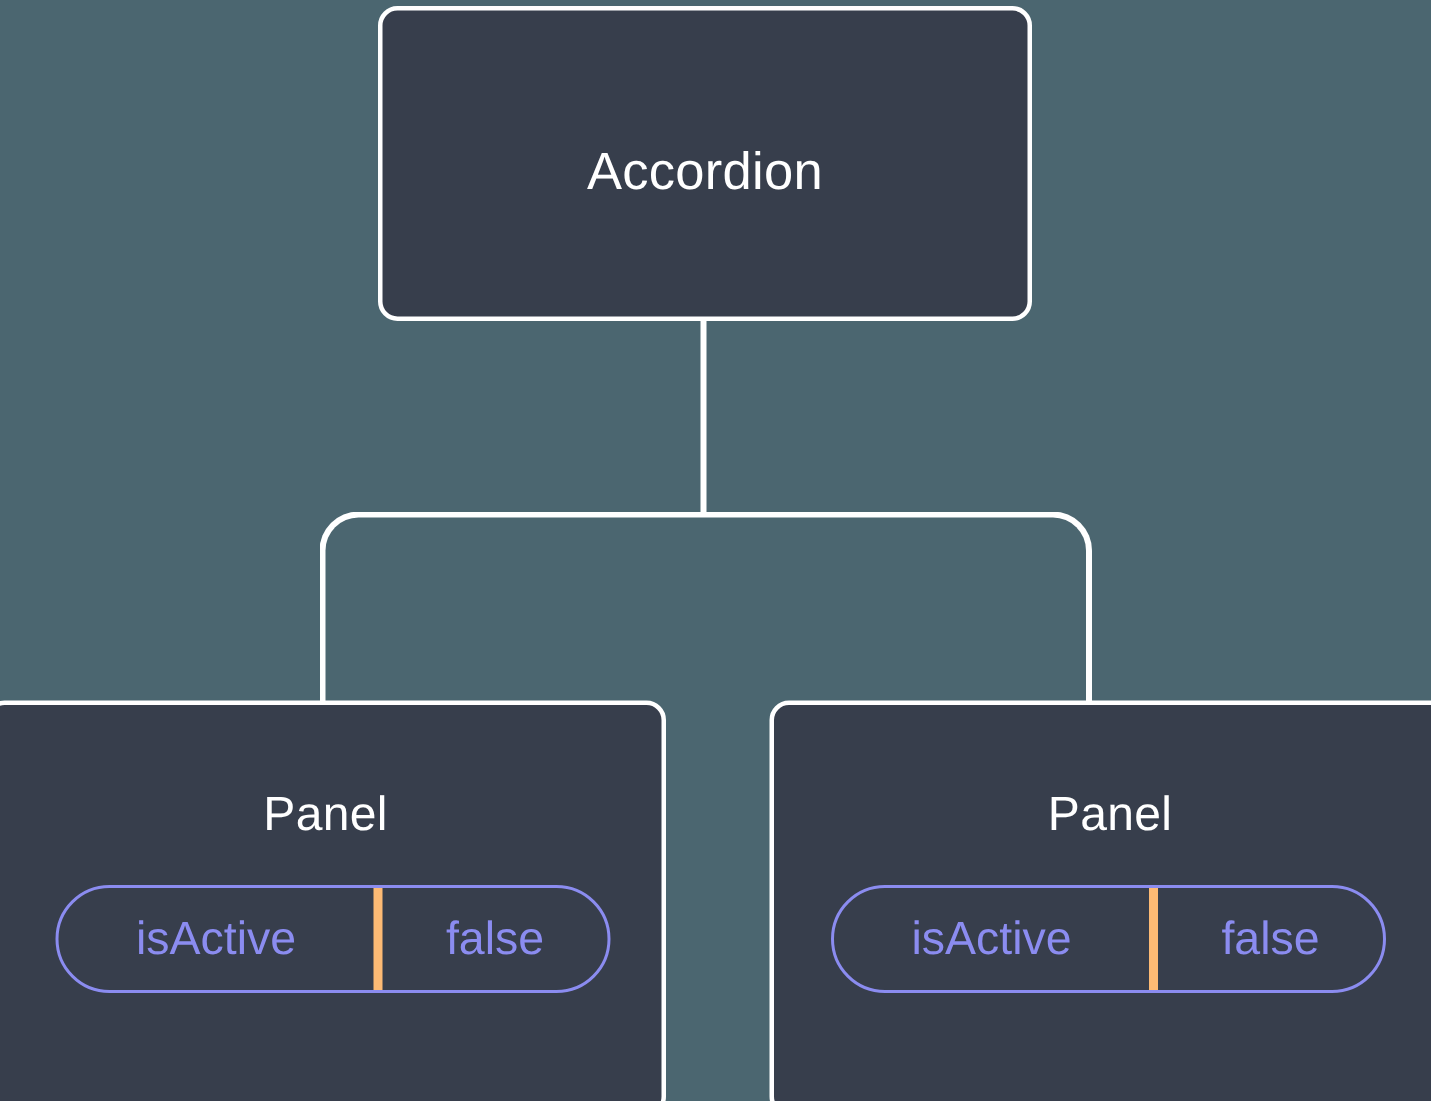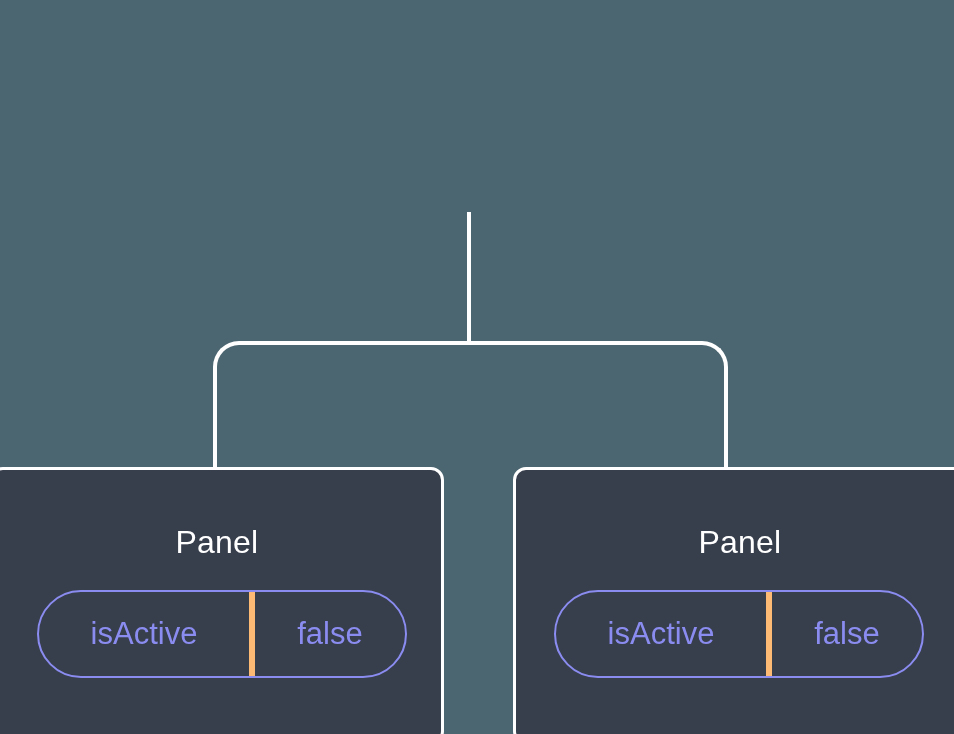--- a/index.html
+++ b/index.html
@@ -74,21 +74,21 @@
   .node-content {
     position: absolute;
     inset: 0;
   }
 
   
   .prop-pill {
     position: absolute;
     top: 120px;
     box-sizing: border-box;
-    height: 88px;
+    height: 72px;
     border: 2px solid #8b8cf0;
     border-radius: 51px;
     display: flex;
     align-items: stretch;
   }
   #node-panel-0 .prop-pill {
     left: 44px;
     width: 370px;
   }
   #node-panel-1 .prop-pill {
@@ -139,20 +139,25 @@
     border-bottom: none;
     border-top-left-radius: 26px;
     border-top-right-radius: 26px;
   }
 </style>
 </head>
 <body>
 
 <div id="stage">
 
+  <div class="node" id="node-accordion">
+    <div class="node-content">
+      <div class="node-title">Accordion</div>
+    </div>
+  </div>
 
   <div class="edge" id="edge-trunk"></div>
   <div id="edge-bus"></div>
 
   <div class="node panel-node" id="node-panel-0">
     <div class="node-content">
       <div class="node-title">Panel</div>
       <div class="prop-pill">
         <div class="prop-key">isActive</div>
         <div class="prop-val">false</div>

